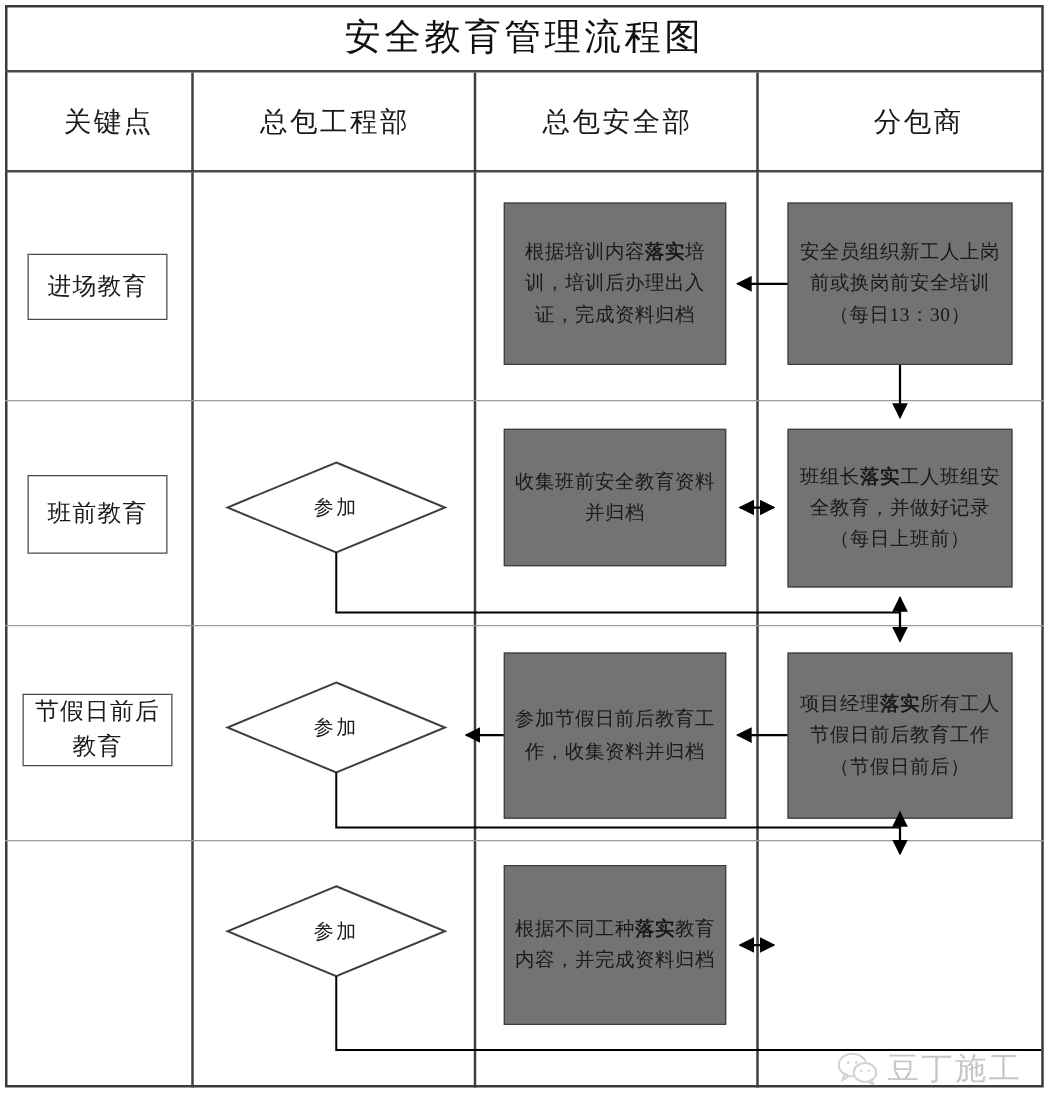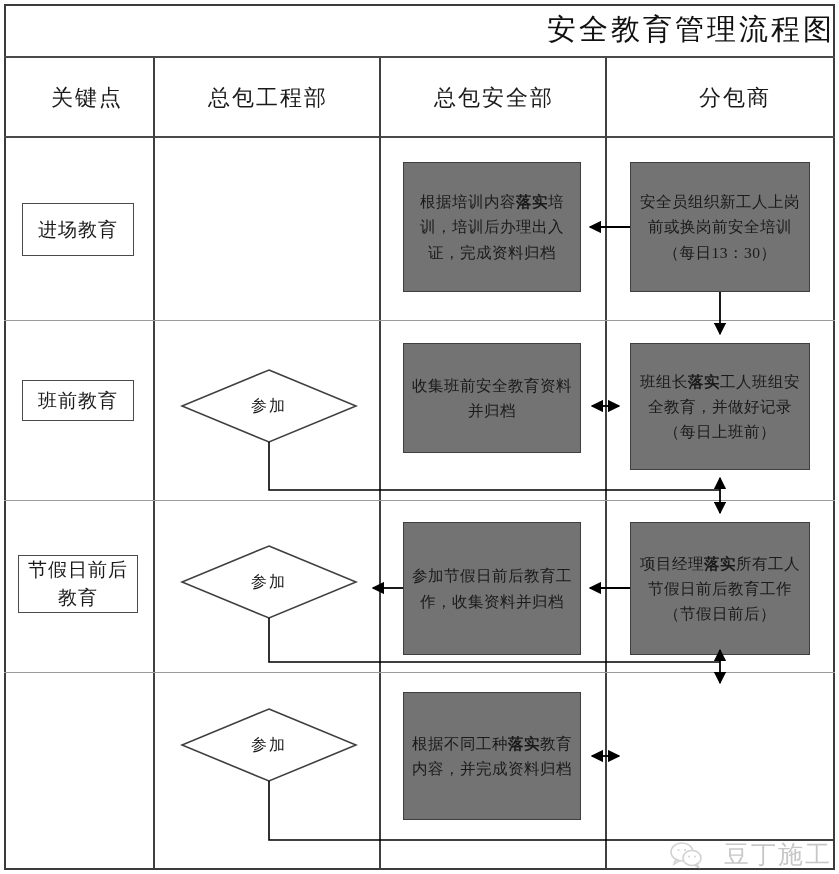--- a/index.html
+++ b/index.html
@@ -28,21 +28,21 @@
     box-sizing:border-box;
   }
 
   
   .title-band{
     position:absolute;
     left:4px; top:4px;
     width:831px; height:54px;
     box-sizing:border-box;
     border-bottom:2px solid #4a4a4a;
-    display:flex; align-items:center; justify-content:flex-end;
+    display:flex; align-items:center; justify-content:center;
   }
   .title-text{
     font-size:29px;
     font-weight:400;
     letter-spacing:3px;
     color:#111;
   }
 
   
   .header-row{
@@ -127,21 +127,21 @@
     left:0; top:0;
     width:839px; height:874px;
     pointer-events:none;
   }
 
   
   .watermark{
     position:absolute;
     display:flex;
     align-items:center;
-    gap:20px;
+    gap:6px;
     opacity:0.38;
   }
   .wm-text{
     font-size:25px;
     letter-spacing:2px;
     color:#6d6d6d;
     font-family:"Liberation Sans","DejaVu Sans",sans-serif;
   }
 </style>
 </head>
@@ -168,21 +168,21 @@
 
   <div class="col-sep" style="left:153px;top:138px;height:732px;"></div>
   <div class="col-sep" style="left:379px;top:138px;height:732px;"></div>
   <div class="col-sep" style="left:605px;top:138px;height:732px;"></div>
 
   <div class="row-sep" style="top:320px;"></div>
   <div class="row-sep" style="top:500px;"></div>
   <div class="row-sep" style="top:672px;"></div>
 
   <div class="kp-box" style="left:22px;top:203px;width:112px;height:53px;">进场教育</div>
-  <div class="kp-box" style="left:22px;top:380px;width:112px;height:41px;">班前教育</div>
+  <div class="kp-box" style="left:22px;top:380px;width:112px;height:63px;">班前教育</div>
   <div class="kp-box" style="left:18px;top:555px;width:120px;height:58px;">节假日前后教育</div>
 
   <div class="diamond-wrap" style="left:180px;top:368px;width:178px;height:76px;">
     <svg width="178" height="76" viewBox="0 0 178 76">
       <polygon points="89,2 176,38 89,74 2,38" fill="#ffffff" stroke="#3f3f3f" stroke-width="1.6"></polygon>
     </svg>
     <div class="diamond-label">参加</div>
   </div>
 
   <div class="diamond-wrap" style="left:180px;top:544px;width:178px;height:76px;">

